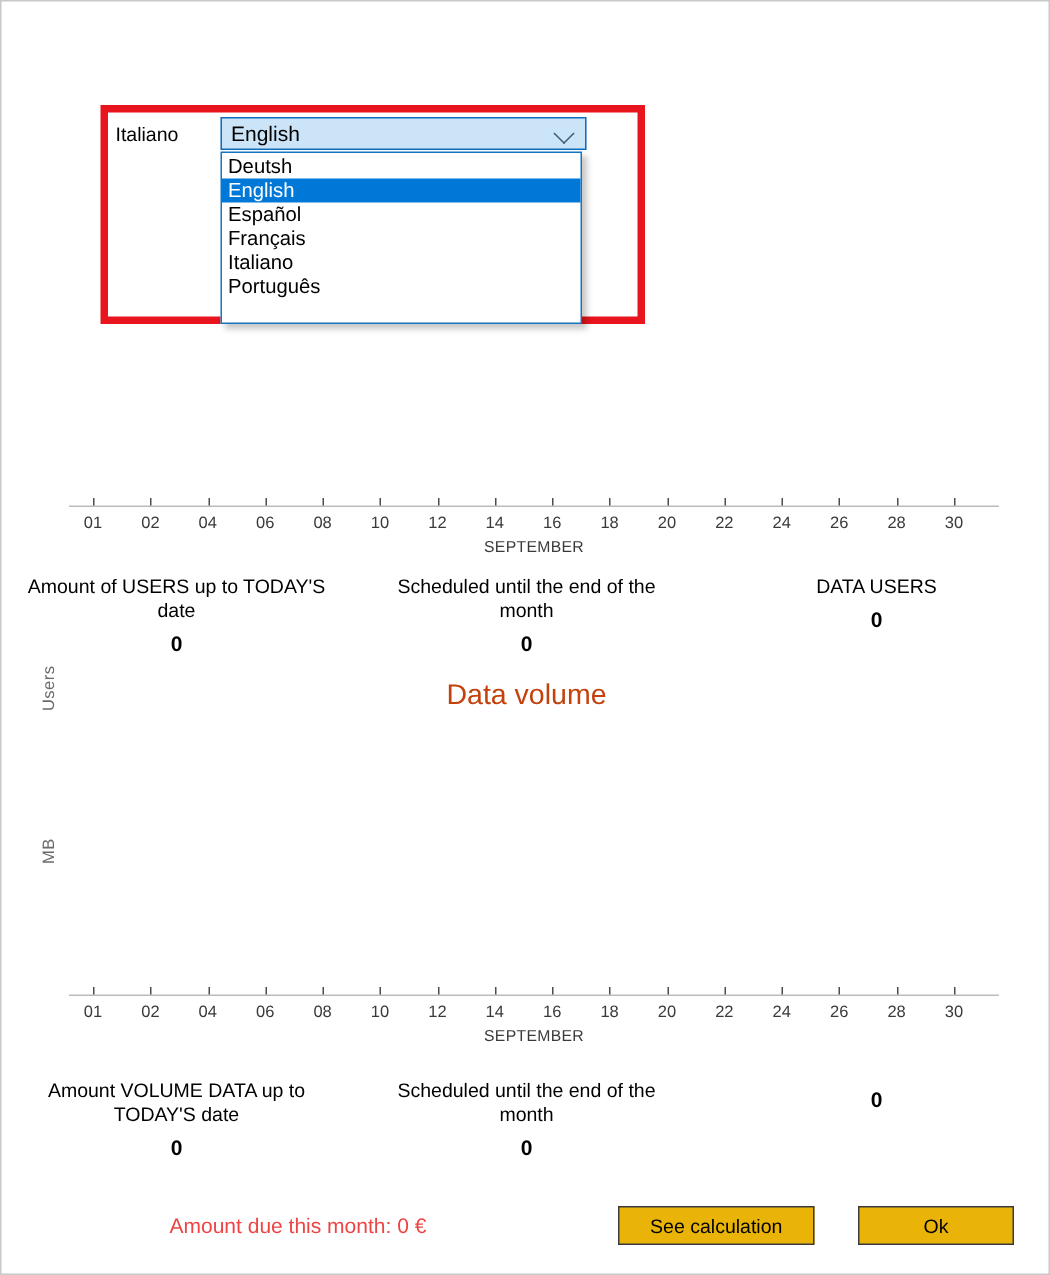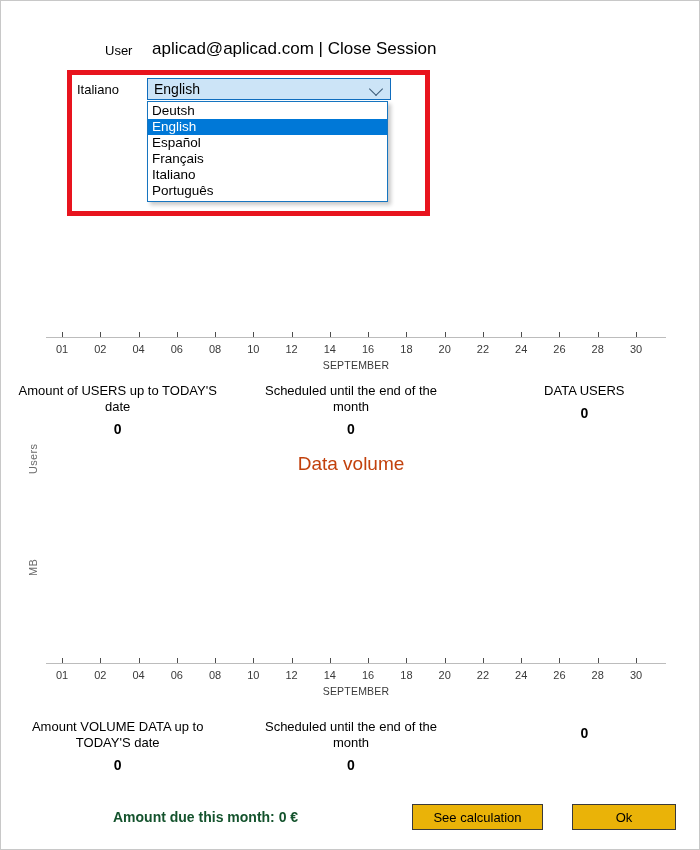--- a/index.html
+++ b/index.html
@@ -141,21 +141,21 @@
     transform: rotate(-45deg);
   }
   #language-list {
     position: absolute;
     left: 146px; top: 100px;
     width: 241px;
     box-sizing: border-box;
     border: 1px solid #1675c0;
     background: #ffffff;
     box-shadow: 3px 3px 4px rgba(0,0,0,0.22);
-    padding: 1px 0 2px 0;
+    padding: 1px 0 16px 0;
   }
   .language-option {
     height: 16px;
     line-height: 16px;
     font-size: 13.5px;
     color: #000;
     padding-left: 4px;
     cursor: pointer;
     white-space: nowrap;
   }
@@ -245,22 +245,22 @@
     font-weight: bold;
     color: #000;
     margin-top: 6px;
   }
 
   
   #amount-due {
     position: absolute;
     left: 112px; top: 808px;
     font-size: 14px;
-    font-weight: bold;
-    color: #14532d;
+    font-weight: normal;
+    color: #ef4444;
     white-space: nowrap;
   }
   .footer-button {
     position: absolute;
     height: 26px;
     box-sizing: border-box;
     border: 1px solid #3a3a3a;
     background: #eab308;
     font-family: "Liberation Sans", sans-serif;
     font-size: 13px;
@@ -278,24 +278,20 @@
     left: 571px; top: 803px;
     width: 104px;
   }
 </style>
 </head>
 <body>
 
 <div id="window">
 
 
-  <div id="user-row">
-    <span id="user-label">User</span>
-    <span id="user-value"><span>aplicad@aplicad.com</span><span> | </span><span id="close-session-link">Close Session</span></span>
-  </div>
 
   <div id="highlight-box" style="border-color: rgb(232, 20, 30);"></div>
 
   <span id="language-label">Italiano</span>
 
   <div id="language-combo" style="background: rgb(204, 228, 247);">
     <span id="language-combo-value">English</span>
     <span id="combo-arrow"></span>
   </div>
 

